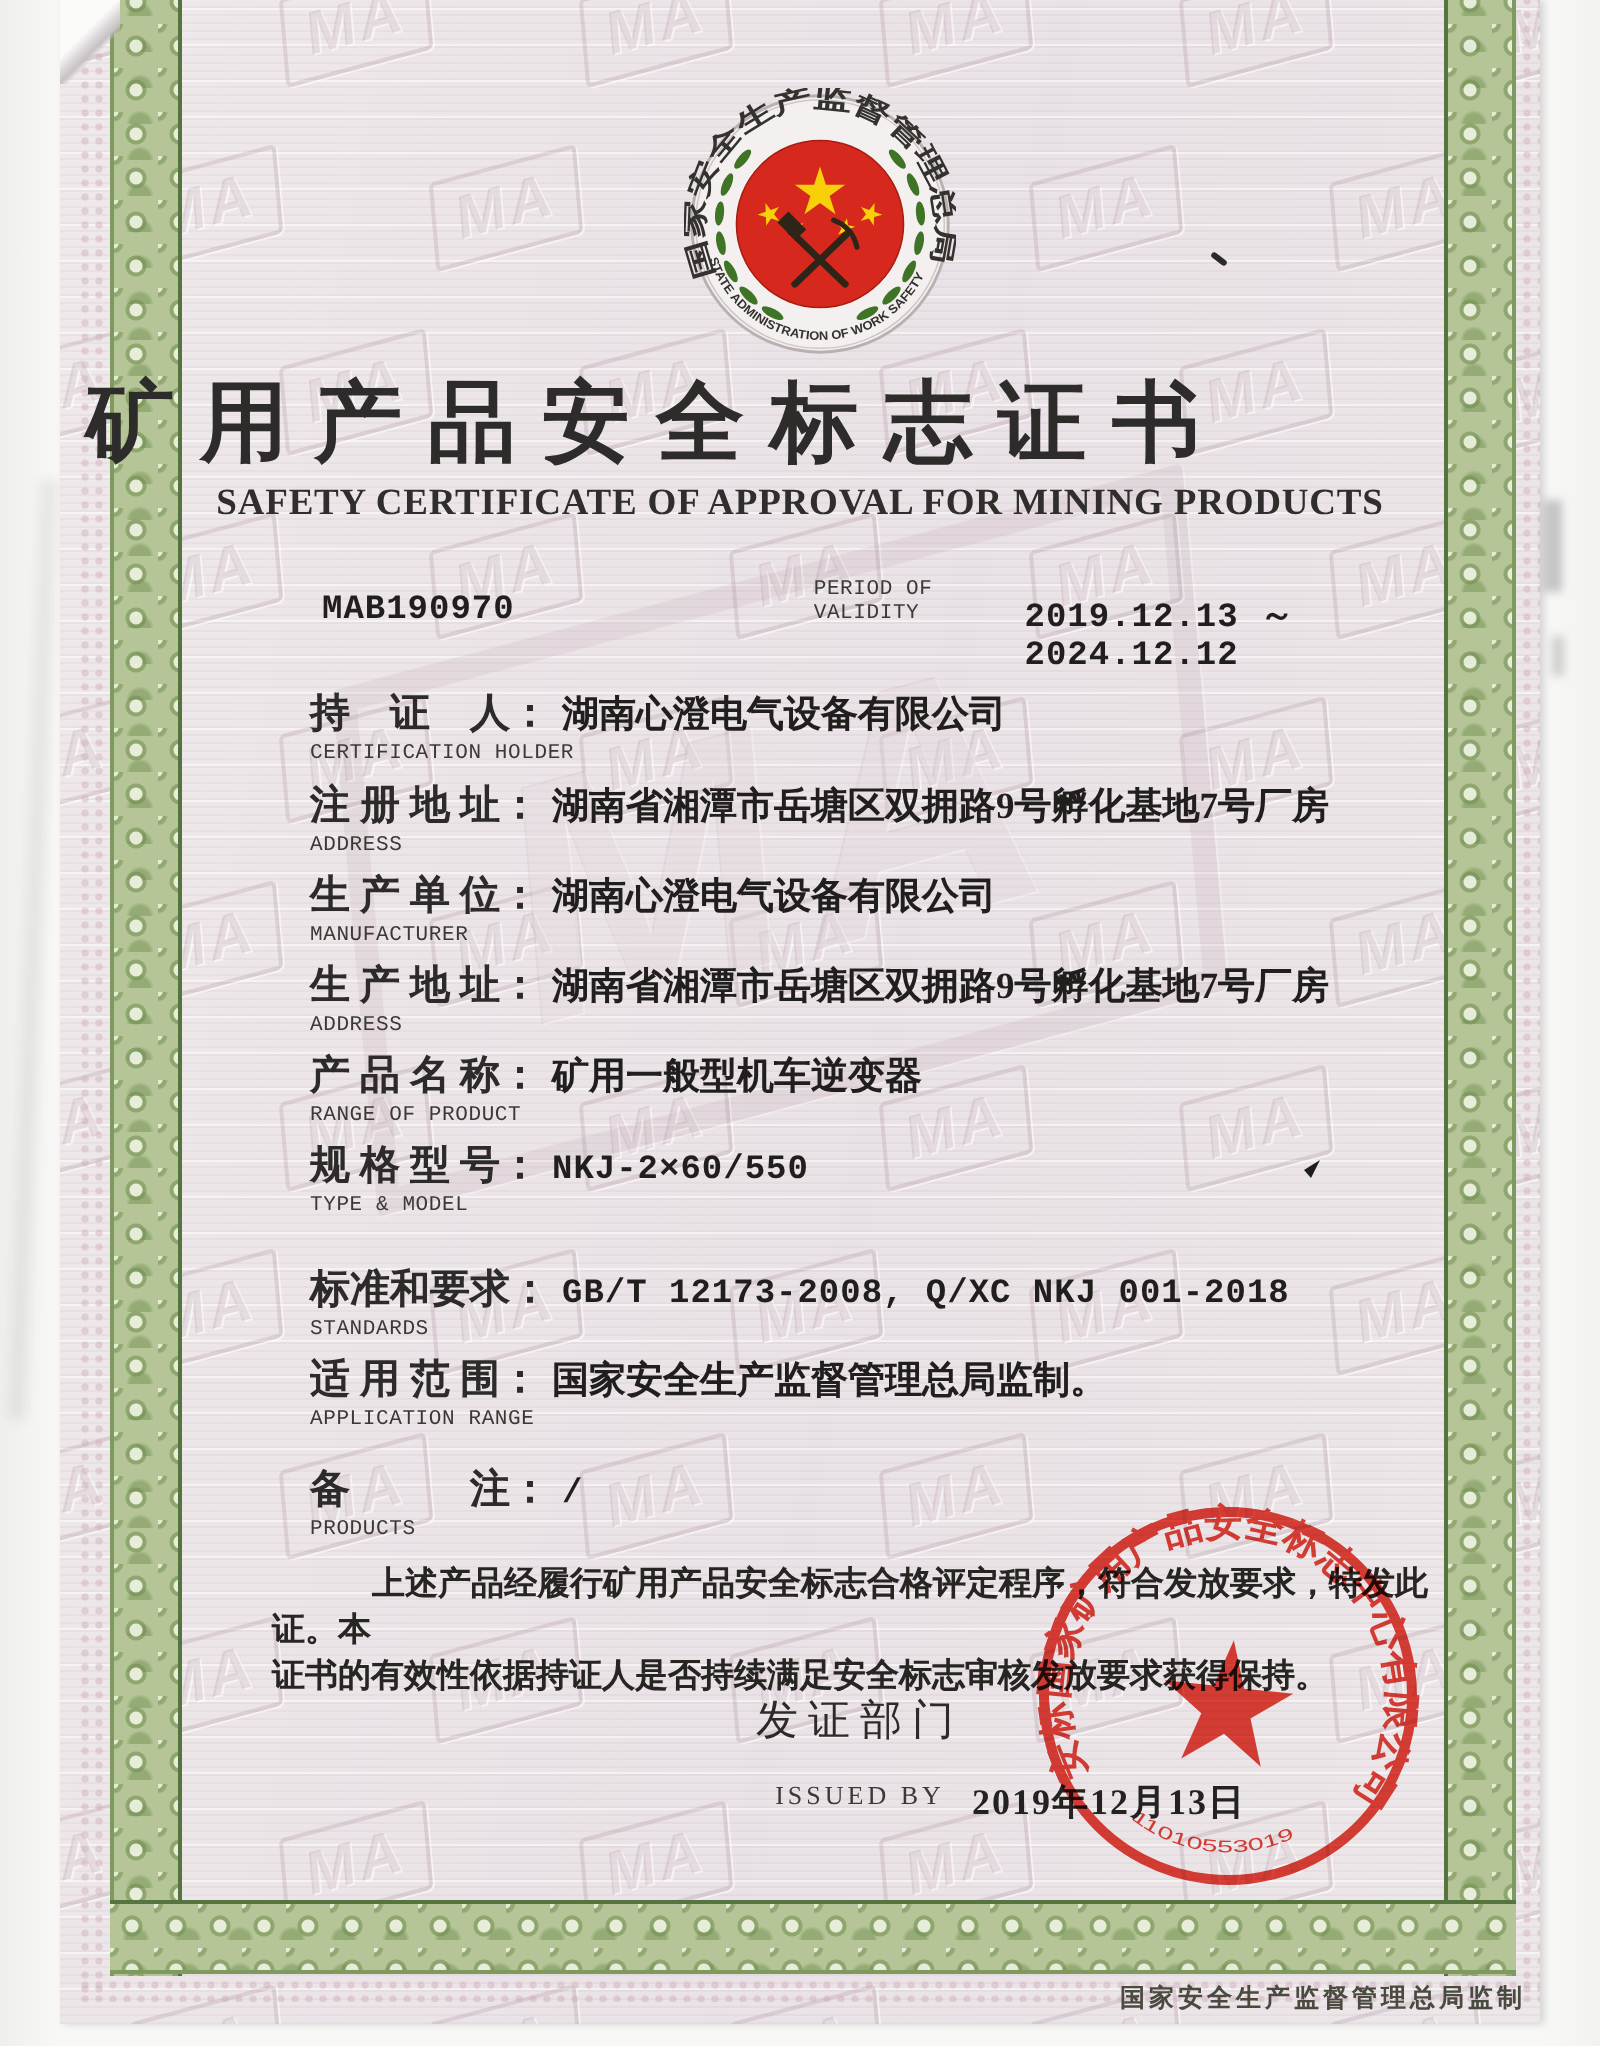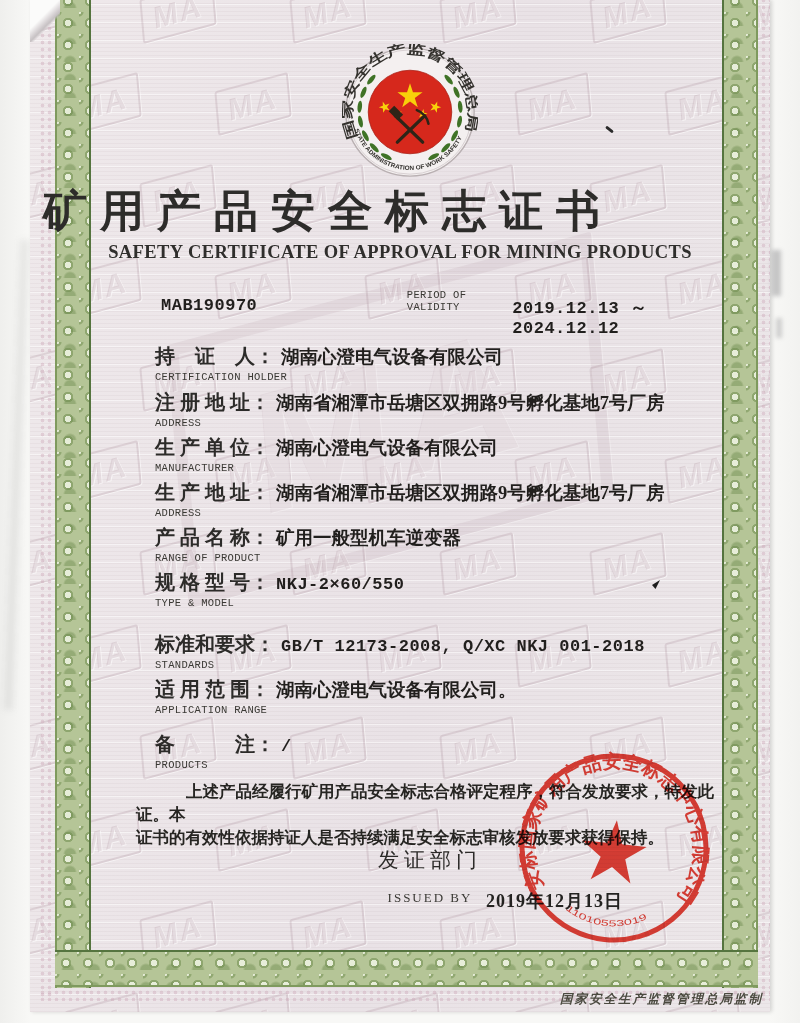--- a/index.html
+++ b/index.html
@@ -52,21 +52,21 @@
   .approval-group { display:flex; align-items:flex-start; }
   .row { left:125px; width:580px; }
   .statement { left:106px; top:780px; width:586px; font-size:16.5px; font-weight:600; color:#262522; line-height:23px; }
   .statement .line1 { text-indent:50px; }
   .issuer { left:320px; top:846px; width:160px; text-align:center; }
   .issuer-zh { font-size:21px; font-weight:normal; letter-spacing:5px; color:#2c2b29; }
   .issuer-en { font-size:13px; letter-spacing:2px; color:#3a3934; margin-top:16px; }
   .issue-date { left:456px; top:889px; font-size:18px; font-weight:bold; color:#232220; letter-spacing:1px; z-index:12; }
   .seal { left:484px; top:748px; width:200px; height:200px; z-index:15; mix-blend-mode:multiply; opacity:0.92; transform:rotate(6deg); }
   .footer-note { left:0; top:991px; width:733px; text-align:right; font-family:"Liberation Sans","DejaVu Sans",sans-serif;
-    font-size:12.5px; font-weight:bold; color:#4b4a40; letter-spacing:2px; z-index:20;font-style:italic; }
+    font-size:12.5px; font-weight:bold; color:#4b4a40; letter-spacing:2px; z-index:20; }
   
   .curl { position:absolute; left:30px; top:0; width:30px; height:42px; z-index:30;
     background:linear-gradient(135deg,#fbfbfa 40%, #d8d3d5 52%, #c6c1c3 58%, rgba(0,0,0,0) 64%); }
   .streak { position:absolute; left:12px; top:240px; width:9px; height:470px; background:rgba(90,88,92,0.10); filter:blur(3px); transform:rotate(2deg); z-index:0; }
   .smudge1 { position:absolute; left:772px; top:250px; width:9px; height:46px; background:rgba(70,70,74,0.28); filter:blur(2px); z-index:30; }
   .smudge2 { position:absolute; left:776px; top:318px; width:6px; height:20px; background:rgba(70,70,74,0.22); filter:blur(2px); z-index:30; }
   .speck1 { position:absolute; left:575px; top:128px; width:9px; height:3px; background:#2a2a2a; transform:rotate(38deg); border-radius:2px; z-index:11; }
   .speck2 { position:absolute; left:620px; top:580px; width:10px; height:9px; background:#1d1d1d; clip-path:polygon(100% 0, 55% 100%, 20% 55%); z-index:11; }
 </style>
 </head>
@@ -247,21 +247,21 @@
     </div>
     <div class="content row" style="position:absolute; top:569px">
       <div><span class="zh-label">规 格 型 号：</span><span class="zh-value val-mono">NKJ-2×60/550</span></div>
       <div class="en-sub">TYPE &amp; MODEL</div>
     </div>
     <div class="content row" style="position:absolute; top:631px">
       <div><span class="zh-label">标准和要求：</span><span class="zh-value val-mono">GB/T 12173-2008, Q/XC NKJ 001-2018</span></div>
       <div class="en-sub">STANDARDS</div>
     </div>
     <div class="content row" style="position:absolute; top:676px">
-      <div><span class="zh-label">适 用 范 围：</span><span class="zh-value">湖南心澄电气设备有限公司。</span></div>
+      <div><span class="zh-label">适 用 范 围：</span><span class="zh-value">国家安全生产监督管理总局监制。</span></div>
       <div class="en-sub">APPLICATION RANGE</div>
     </div>
     <div class="content row" style="position:absolute; top:731px">
       <div><span class="zh-label">备　　　注：</span><span class="zh-value val-mono">/</span></div>
       <div class="en-sub">PRODUCTS</div>
     </div>
 
     <div class="content statement" style="position:absolute">
       <div class="line1">上述产品经履行矿用产品安全标志合格评定程序，符合发放要求，特发此证。本</div>
       <div>证书的有效性依据持证人是否持续满足安全标志审核发放要求获得保持。</div>

